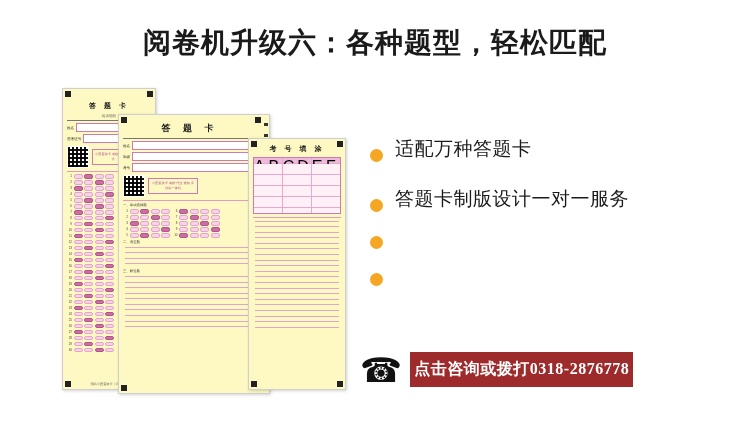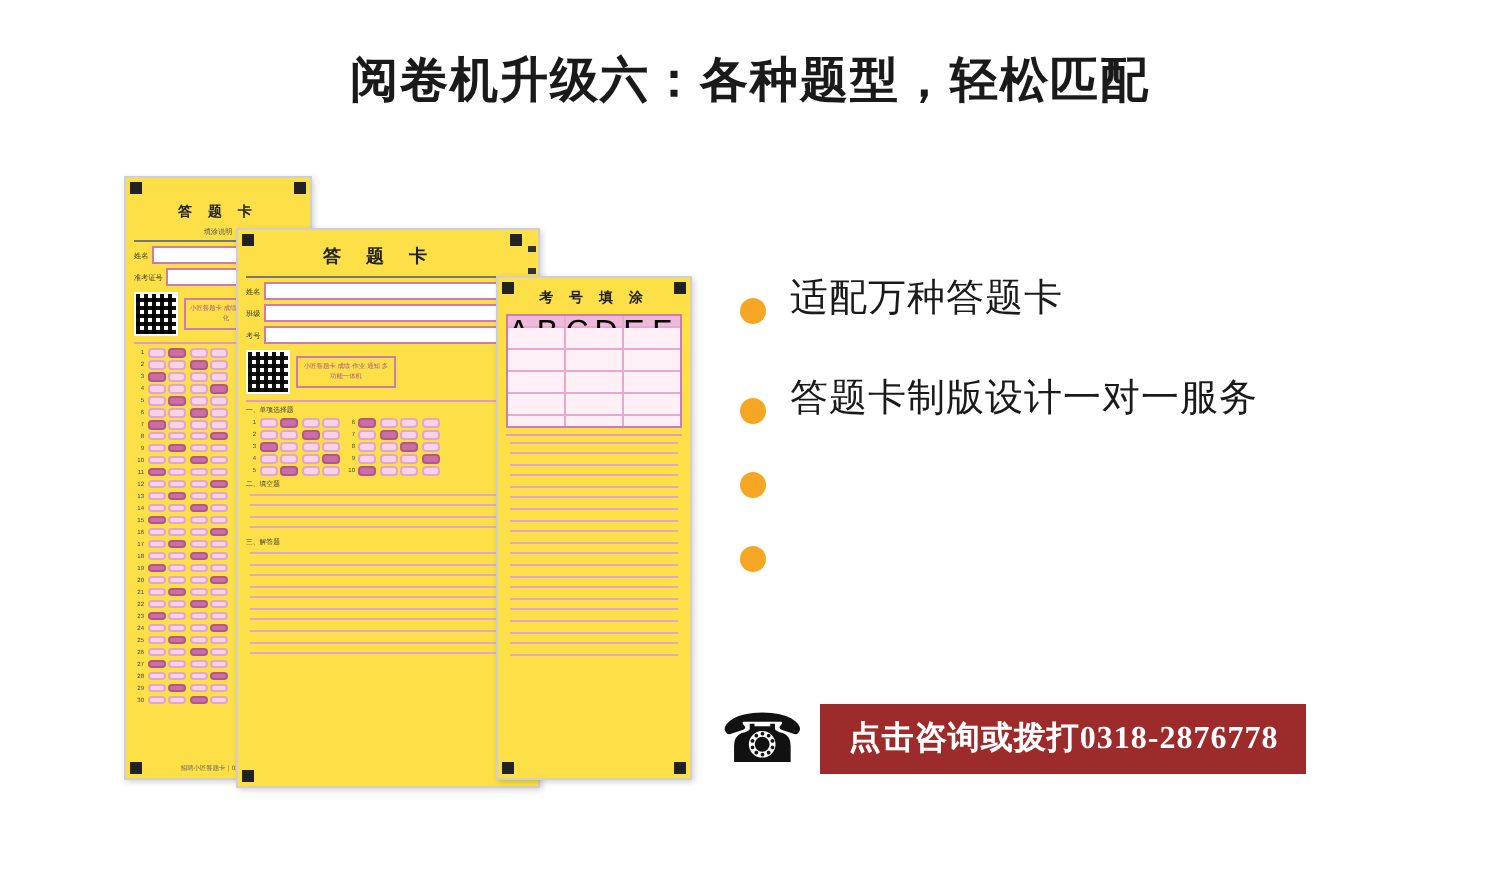--- a/index.html
+++ b/index.html
@@ -15,39 +15,39 @@
     font-family: "Liberation Sans", "DejaVu Sans", sans-serif;
   }
 
   
   .title {
     position: absolute;
     top: 24px;
     left: 0;
     width: 750px;
     text-align: center;
-    font-size: 24px;
+    font-size: 28px;
     font-weight: bold;
     color: #1a1a1a;
     letter-spacing: 1px;
     font-family: Liberation Serif, serif;
   }
 
   
   .sheets {
     position: absolute;
     left: 52px;
     top: 80px;
     width: 300px;
     height: 320px;
   }
 
   .sheet {
     position: absolute;
-    background: #fde047;
+    background: #fef9c3;
     border: 1px solid #cfcfcf;
     box-shadow: 1px 1px 3px rgba(0,0,0,0.18);
     overflow: hidden;
   }
 
   
   .sheet-a {
     left: 10px;
     top: 8px;
     width: 92px;
@@ -240,21 +240,21 @@
     font-size: 34px;
     line-height: 1;
     color: #111;
     margin-right: 8px;
   }
   .cta-bar {
     background: #9e2b2b;
     color: #ffffff;
     font-size: 16px;
     font-weight: bold;
-    padding: 7px 14px;
+    padding: 7px 4px;
     letter-spacing: 0.5px;
     font-family: "Liberation Serif", "DejaVu Serif", serif;
     white-space: nowrap;
   }
 </style>
 </head>
 <body>
 
 <div class="title">阅卷机升级六：各种题型，轻松匹配</div>
 

